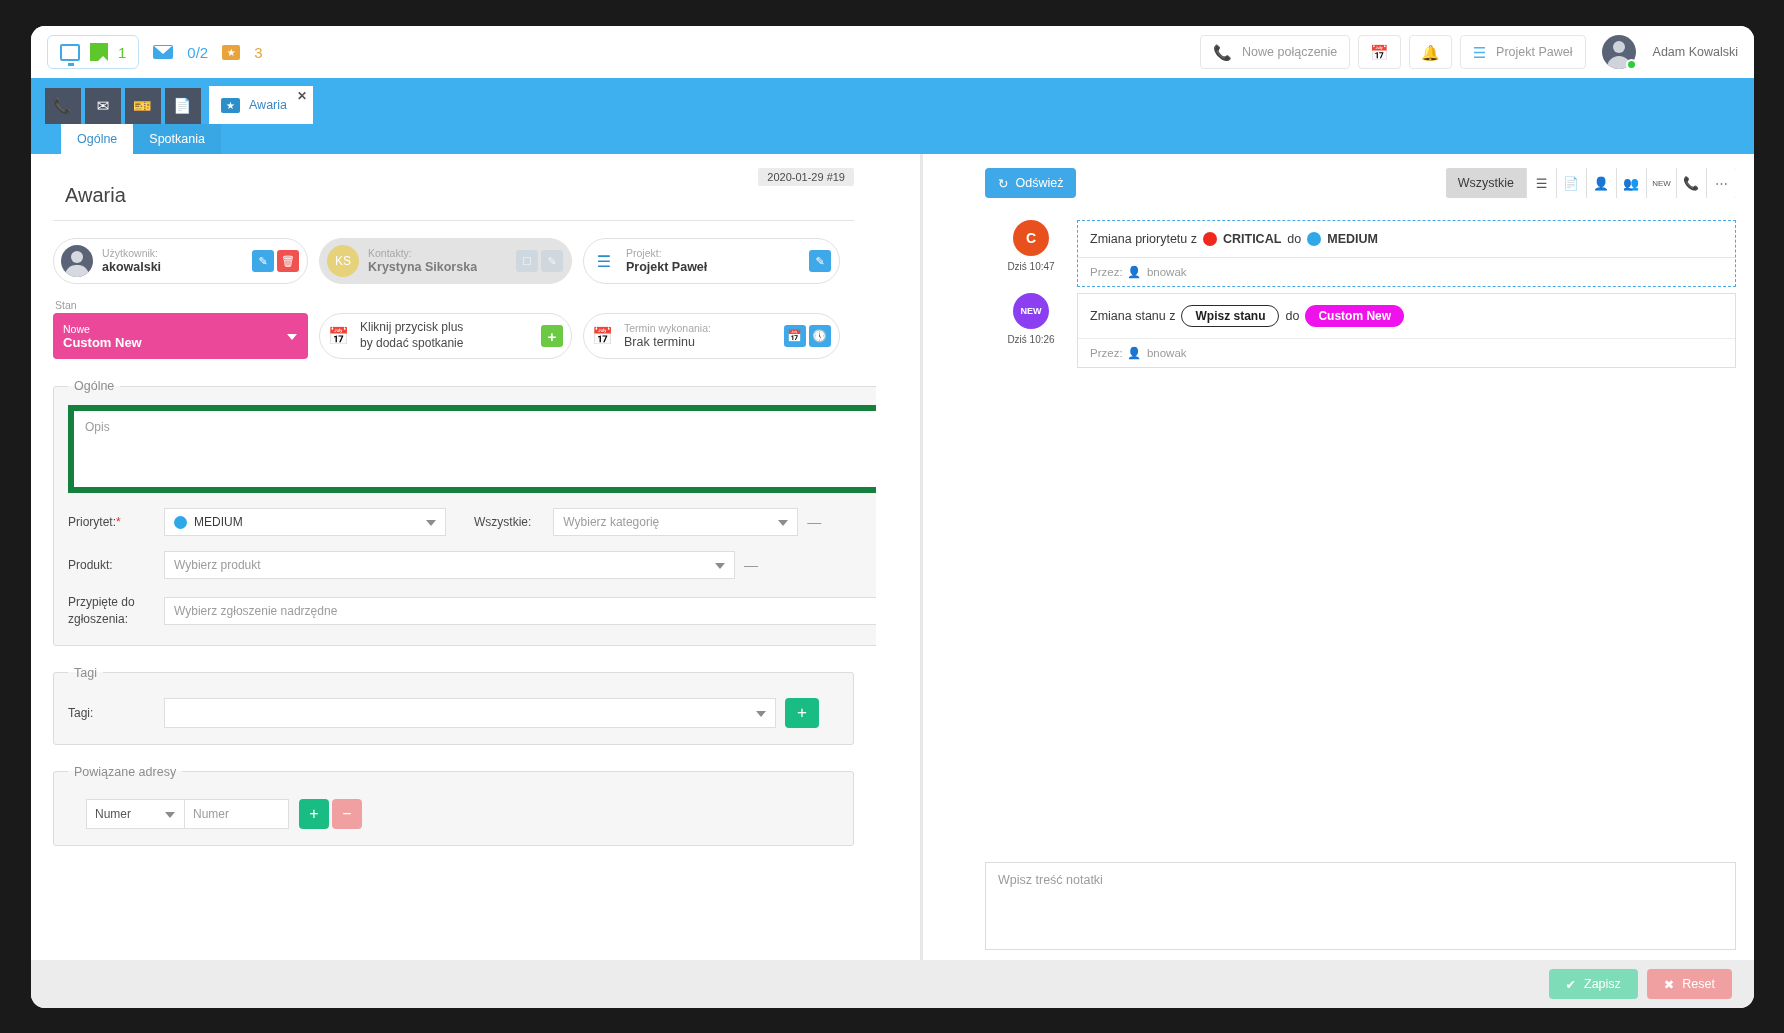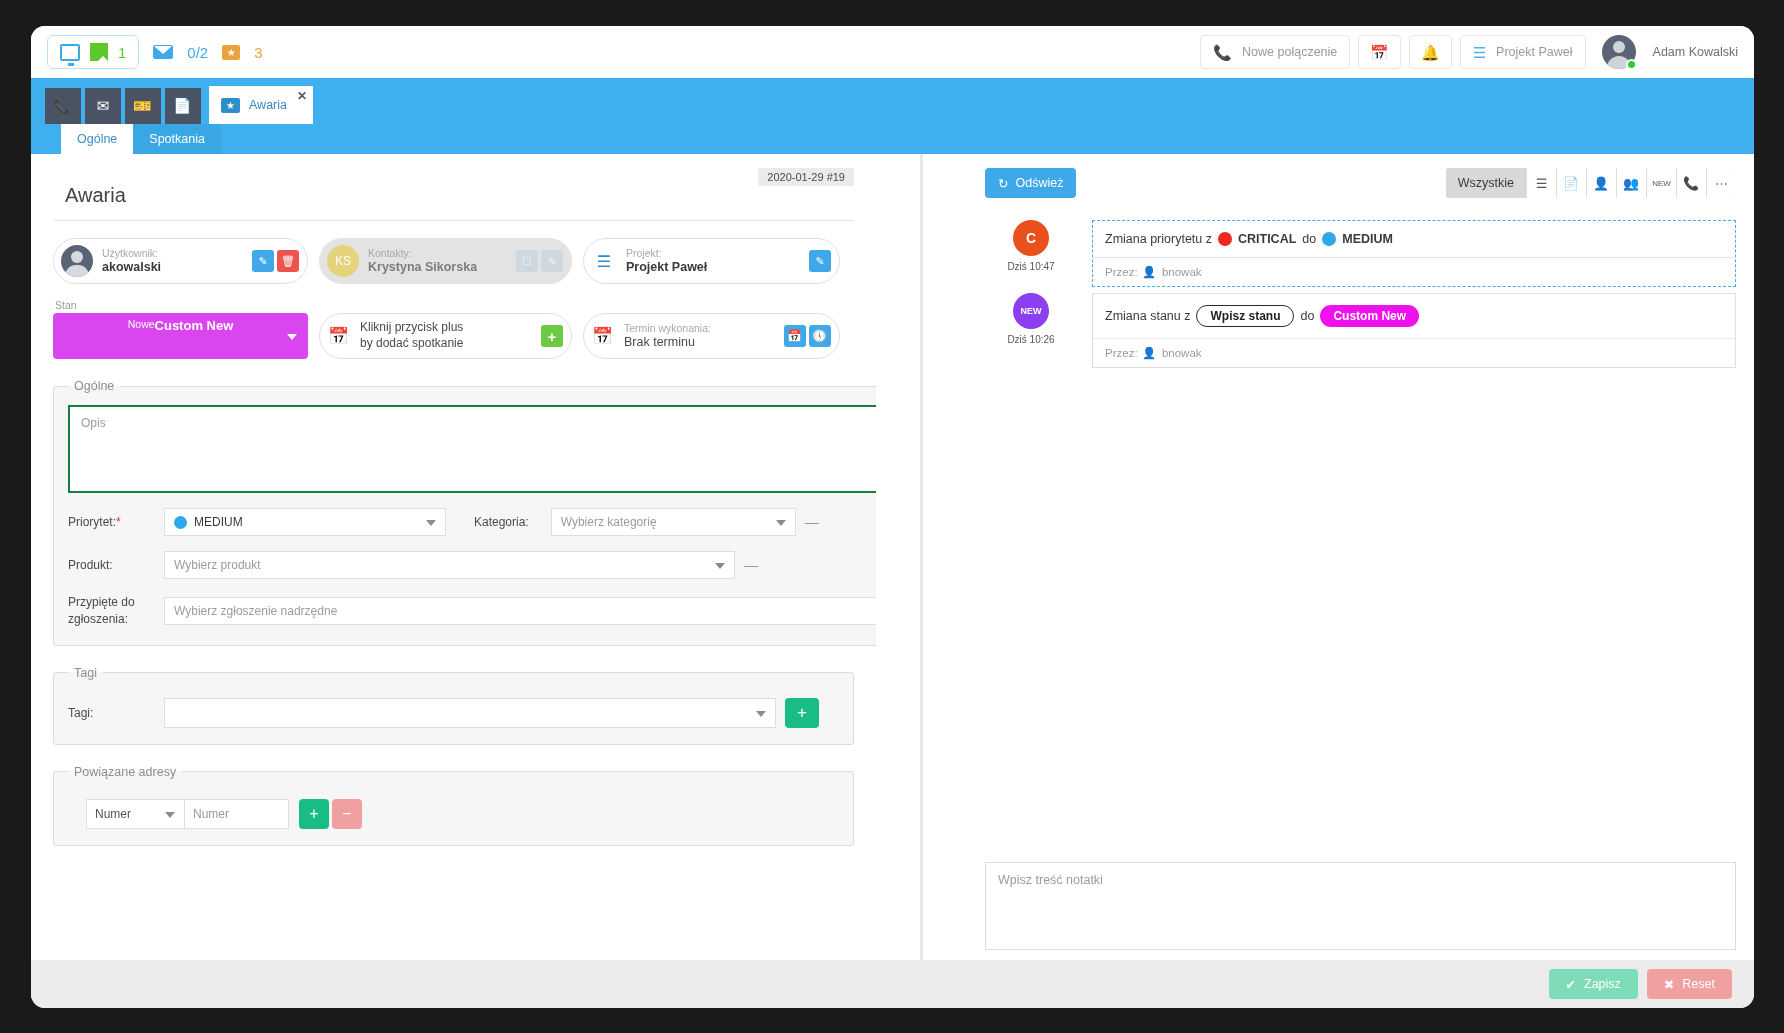--- a/index.html
+++ b/index.html
@@ -67,37 +67,37 @@
   .card.k .ctxt .val { color:#7c7c7c; }
   .cbtns { margin-left:auto; display:flex; gap:3px; }
   .cbtn { width:22px;height:22px;border-radius:3px;display:flex;align-items:center;justify-content:center;color:#fff;font-size:11px; }
   .cbtn.blue{background:#3fa8e8;} .cbtn.red{background:#ef5350;}
   .cbtn.ghost{background:#cfd8de;color:#f0f4f6;}
   .cbtn.pl{background:#3fa8e8;}
 
   .row2 { display:flex; gap:11px; margin-top:15px; align-items:flex-end; }
   .stanwrap { width:255px; }
   .stanlab { font-size:10.5px; color:#9d9d9d; margin-bottom:2px; padding-left:2px; }
-  .stansel { height:46px; background:#d946ef; border-radius:4px; padding:5px 10px; color:#fff; position:relative; display:flex; flex-direction:row; justify-content:center; }
+  .stansel { height:46px; background:#ec4899; border-radius:4px; padding:5px 10px; color:#fff; position:relative; display:flex; flex-direction:column; justify-content:center; }
   .stansel .s1 { font-size:10.5px; }
   .stansel .s2 { font-size:13px; font-weight:bold; }
   .caret { position:absolute; right:11px; top:50%; margin-top:-2px; width:0;height:0;border-left:5px solid transparent;border-right:5px solid transparent;border-top:6px solid #fff; }
   .card.m { width:253px; }
   .card.t { width:257px; }
   .twoline { line-height:1.3; margin-left:9px; }
   .twoline div { font-size:12px; color:#4a4a4a; }
   .plusbtn { width:22px;height:22px;border-radius:3px;background:#6bc944;color:#fff;display:flex;align-items:center;justify-content:center;font-size:15px;font-weight:bold; }
   .calic { width:24px;flex:0 0 auto;color:#2d8fc9;font-size:17px;display:flex;align-items:center;justify-content:center; }
   .tbtn { width:22px;height:22px;border-radius:3px;background:#3fa8e8;color:#fff;display:flex;align-items:center;justify-content:center;font-size:12px; }
 
   fieldset { border:1px solid #dcdcdc; border-radius:3px; margin-top:20px; padding:12px 14px 16px 14px; background:#f6f6f6; }
   legend { font-size:12.5px; color:#8d8d8d; padding:0 6px; }
   .flabel { font-size:12px; color:#4a4a4a; }
   .opislab { margin-bottom:7px; }
-  .ta { width:100%; height:88px; border:2px solid #15803d; background:#fff; padding:9px 11px; font-size:12px; color:#9c9c9c; }
+  .ta { width:100%; height:88px; border:6px solid #15803d; background:#fff; padding:9px 11px; font-size:12px; color:#9c9c9c; }
 
   .frow { display:flex; align-items:center; margin-top:15px; }
   .frow .flabel { width:96px; flex:0 0 auto; }
   .inp { height:28px; border:1px solid #dedede; background:#fff; display:flex; align-items:center; padding:0 9px; font-size:12px; color:#9c9c9c; position:relative; }
   .inp .val { color:#3a3a3a; }
   .dcaret { position:absolute; right:9px; top:50%; margin-top:-2px; width:0;height:0;border-left:5px solid transparent;border-right:5px solid transparent;border-top:6px solid #8c8c8c; }
   .bigdot { width:13px;height:13px;border-radius:50%;background:#2fa8e8;margin-right:7px;flex:0 0 auto; }
   .dash { color:#9a9a9a; margin-left:9px; font-size:14px; }
   .req { color:#e03030; }
 
@@ -113,21 +113,21 @@
   .refresh { background:#3fa8e8; color:#fff; border-radius:4px; height:30px; padding:0 13px; display:flex; align-items:center; gap:7px; font-size:12.5px; }
   .filters { margin-left:auto; display:flex; align-items:center; background:#d8d8d8; border-radius:3px; overflow:hidden; }
   .fall { background:#d8d8d8; color:#3a3a3a; font-size:12.5px; padding:0 12px; height:30px; display:flex; align-items:center; }
   .fbtn { width:30px;height:30px; background:#fff; border-left:1px solid #dedede; display:flex; align-items:center; justify-content:center; color:#565656; font-size:13px; }
 
   .feed { margin-top:22px; }
   .fitem { display:flex; margin-bottom:6px; }
   .fleft { width:92px; flex:0 0 auto; text-align:center; }
   .fav { width:36px;height:36px;border-radius:50%;margin:0 auto; color:#fff; display:flex; align-items:center; justify-content:center; font-size:14px; font-weight:bold; }
   .ftime { font-size:10px; color:#555; margin-top:5px; }
-  .fbody { flex:1; border:1px solid #dfdfdf; background:#fff; position:relative;margin-left:15px; }
+  .fbody { flex:1; border:1px solid #dfdfdf; background:#fff; position:relative; }
   .fbody.dashed { border:1px dashed #4aa8e8; }
   .fbody .line1 { padding:11px 12px; font-size:12.5px; color:#3a3a3a; display:flex; align-items:center; gap:6px; flex-wrap:wrap; border-bottom:1px solid #ececec; }
   .fbody.dashed .line1 { border-bottom:1px solid #dde8f0; }
   .fbody .line2 { padding:7px 12px; font-size:11.5px; color:#9b9b9b; display:flex; align-items:center; gap:5px; }
   .cdot { width:14px;height:14px;border-radius:50%;display:inline-block; }
   .bold { font-weight:bold; }
   .chip-out { border:1px solid #2b2b2b; border-radius:14px; padding:3px 13px; font-size:12px; font-weight:bold; color:#1f1f1f; }
   .chip-mag { background:#f012ed; border-radius:13px; padding:4px 13px; font-size:12px; font-weight:bold; color:#fff; }
   .notearea { position:absolute; left:18px; right:18px; bottom:10px; height:88px; border:1px solid #dcdcdc; background:#fff; padding:10px 12px; font-size:12.5px; color:#9c9c9c; }
 
@@ -271,21 +271,21 @@
 
         <div class="frow">
           <div class="flabel">
             <span>Priorytet:</span><span class="req">*</span>
           </div>
           <div class="inp" style="width:282px">
             <span class="bigdot"></span>
             <span class="val">MEDIUM</span>
             <span class="dcaret"></span>
           </div>
-          <div class="flabel" style="width:auto;margin-left:28px">Kategoria:</div>
+          <div class="flabel" style="width:auto;margin-left:28px">Wszystkie:</div>
           <div class="inp" style="width:245px;margin-left:22px">
             <span>Wybierz kategorię</span>
             <span class="dcaret"></span>
           </div>
           <span class="dash">—</span>
         </div>
 
         <div class="frow">
           <div class="flabel">Produkt:</div>
           <div class="inp" style="width:571px">

